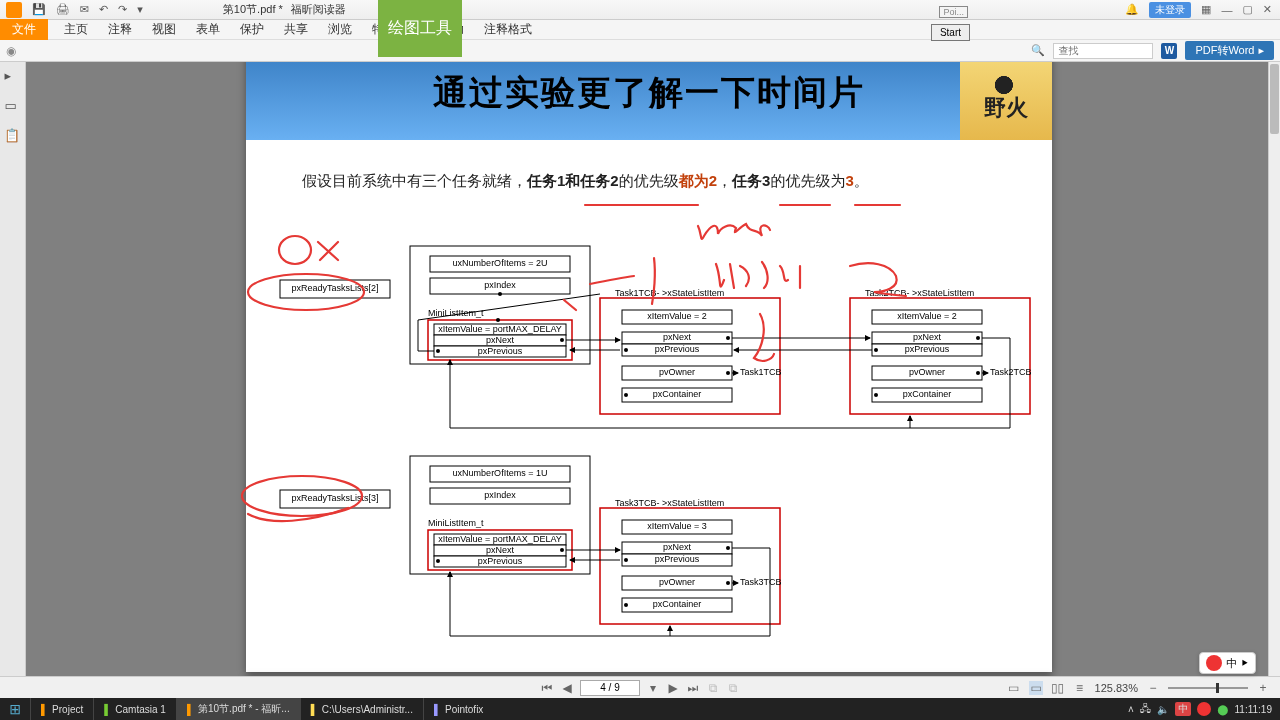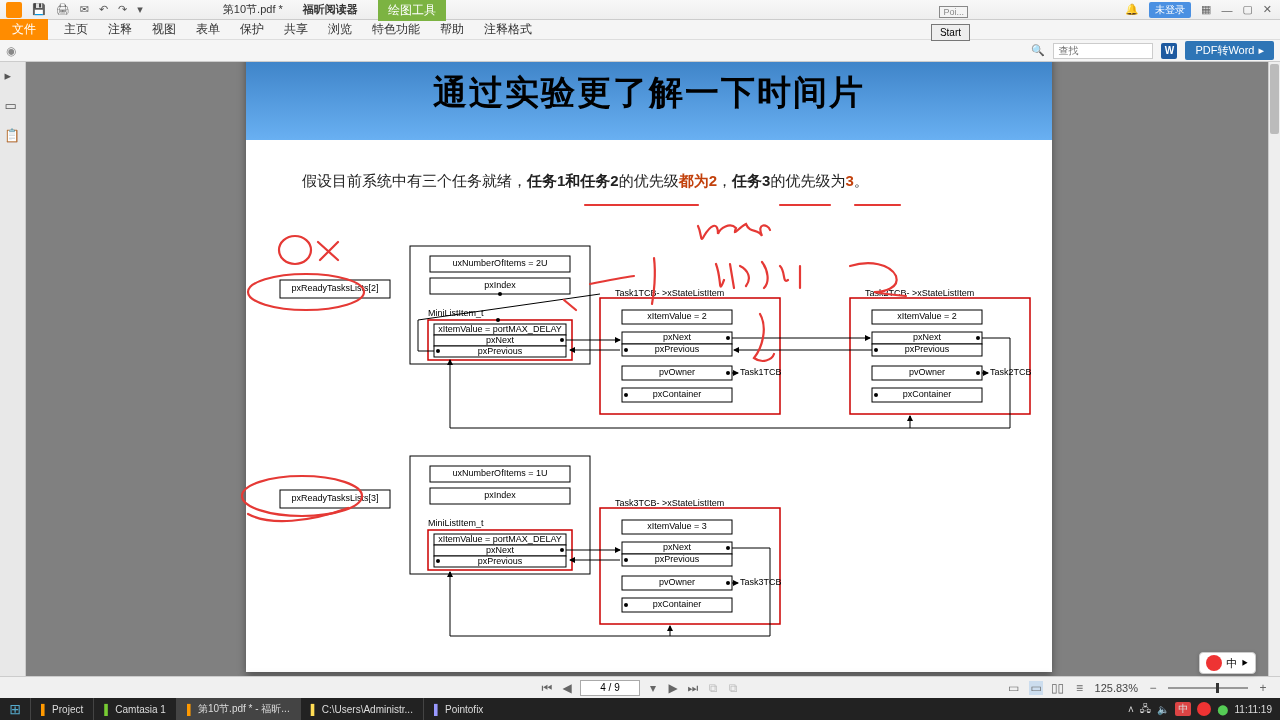--- a/index.html
+++ b/index.html
@@ -4,25 +4,25 @@
 <style>
 * { margin: 0; padding: 0; box-sizing: border-box; font-family: "Microsoft YaHei", sans-serif; }
 body { width: 1280px; height: 720px; overflow: hidden; background: #fff; position: relative; }
 
 
 .titlebar { height: 20px; background: linear-gradient(#f8f8f8,#eee); display: flex; align-items: center; font-size: 11px; border-bottom: 1px solid #ccc; }
 .titlebar .icon-app { width: 16px; height: 16px; background: #ff8c00; margin: 0 6px; border-radius: 2px; }
 .titlebar .qat { display: flex; gap: 10px; margin-left: 4px; }
 .titlebar .qat span { color: #555; cursor: pointer; font-size: 11px; }
 .titlebar .doctitle { margin-left: 80px; color: #333; }
-.titlebar .apptitle { margin-left: 20px; color: #333; font-weight: bold; }
+.titlebar .apptitle { margin-left: 8px; color: #333; }
 .titlebar .right-ctrls { margin-left: auto; display: flex; gap: 10px; align-items: center; padding-right: 8px; color: #666; }
 .titlebar .right-ctrls .login { background: #4a90e2; color: #fff; padding: 1px 6px; border-radius: 2px; font-size: 10px; }
 
-.tool-tag { position: absolute; top: 0; left: 378px; background: #7cb342; color: #fff; font-size: 12px; padding: 2px 10px; }
+.tool-tag { position: absolute; top: 0; left: 378px; background: #7cb342; color: #fff; font-size: 16px; padding: 18px 10px; }
 
 
 .ribbon { height: 20px; background: #f5f5f5; display: flex; align-items: center; font-size: 12px; border-bottom: 1px solid #ddd; }
 .ribbon .file-btn { background: #ff8c00; color: #fff; padding: 2px 12px; margin-right: 6px; }
 .ribbon .menuitem { padding: 12px 10px; color: #333; cursor: pointer; }
 
 
 .toolbar2 { height: 22px; background: #f5f5f5; display: flex; align-items: center; font-size: 11px; border-bottom: 1px solid #ccc; justify-content: space-between; padding: 0 6px; }
 .toolbar2 .search { border: 1px solid #ccc; width: 100px; height: 16px; font-size: 10px; padding: 0 4px; }
 .toolbar2 .pdf2word { background: #2e75b6; color: #fff; padding: 2px 10px; border-radius: 2px; font-size: 11px; display: flex; align-items: center; gap: 4px;}
@@ -149,20 +149,24 @@
 <div class="left-sidebar">
   <span class="sbicon">▸</span>
   <span class="sbicon">▭</span>
   <span class="sbicon" style="color:#2e75b6;">📋</span>
 </div>
 
 <div class="canvas">
   <div class="page">
     <div class="slide-header">
       <div class="slide-title">通过实验更了解一下时间片</div>
+      <div class="logo-box">
+        <div class="logo-flame"></div>
+        <span>野火</span>
+      </div>
     </div>
     <div class="slide-body">
       <span>假设目前系统中有三个任务就绪，</span><span class="bold">任务1和任务2</span><span>的优先级</span><span class="red">都为2</span><span>，</span><span class="bold">任务3</span><span>的优先级为</span><span class="red">3</span><span>。</span>
     </div>
 
     <svg class="diagram" viewBox="0 0 798 430">
       <style>
         .bx{fill:#fff;stroke:#000;stroke-width:1}
         .rbx{fill:none;stroke:#c00;stroke-width:1.5}
         .obx{fill:none;stroke:#000;stroke-width:1}

